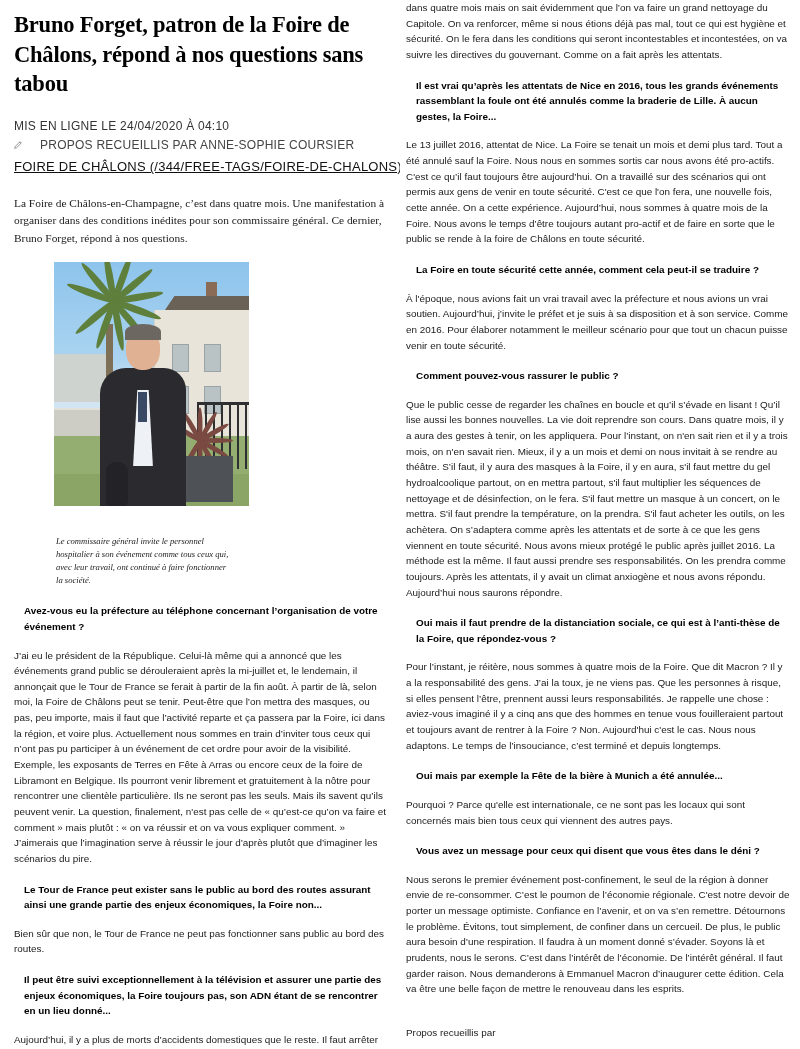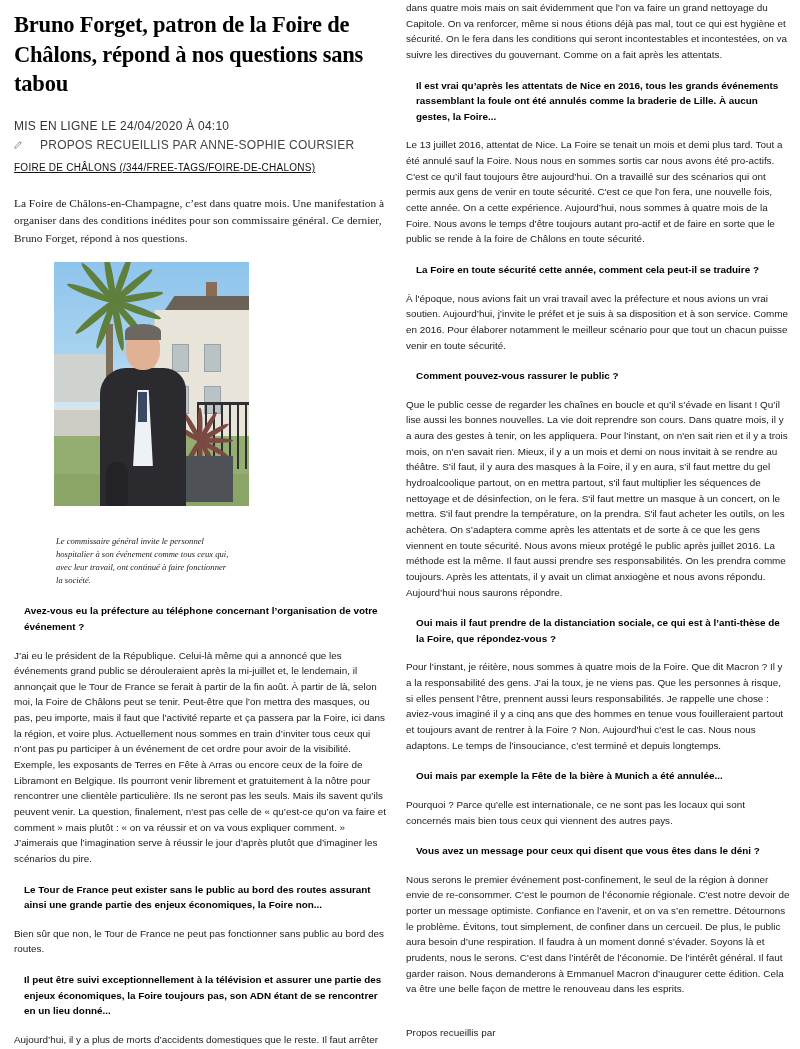--- a/index.html
+++ b/index.html
@@ -73,21 +73,21 @@
   .pencil-icon {
     display: inline-block;
     width: 8px;
     height: 8px;
     flex: 0 0 auto;
     position: relative;
     top: 0px;
   }
   .pencil-icon svg { display: block; }
   .meta-tag {
-    font-size: 10px;
+    font-size: 13px;
     letter-spacing: 0.25px;
     text-transform: uppercase;
     color: #111111;
     text-decoration: underline;
     display: inline-block;
     margin-top: 2px;
     white-space: nowrap;
   }
 
   

